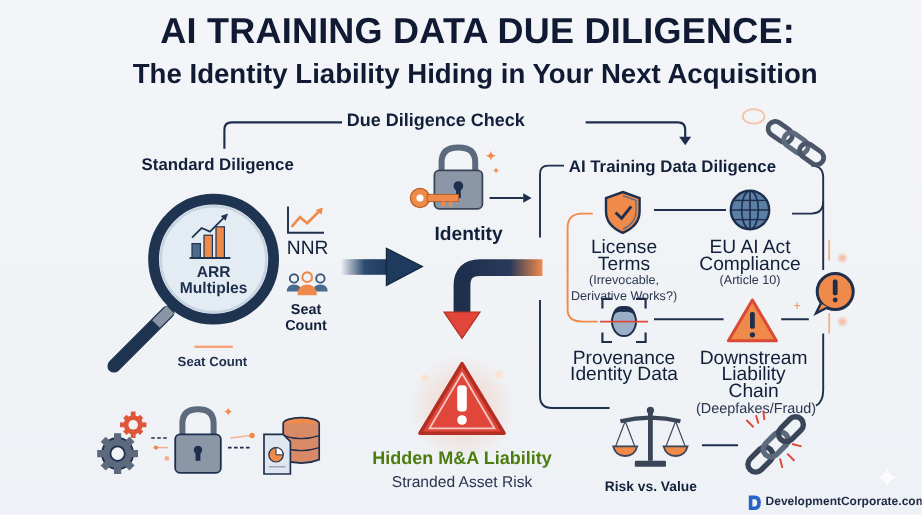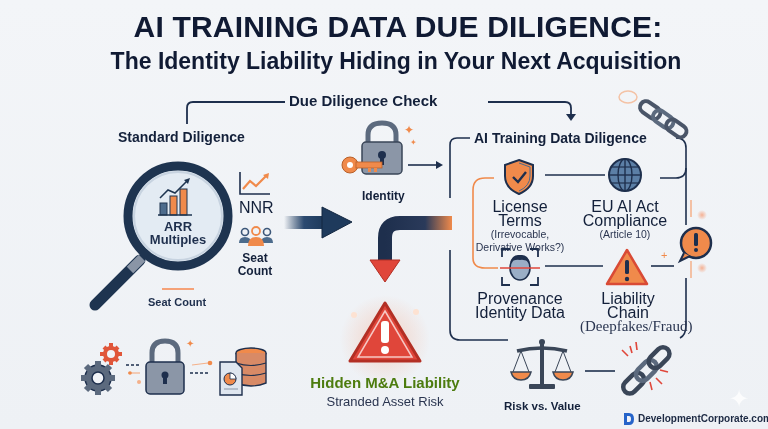--- a/index.html
+++ b/index.html
@@ -138,21 +138,21 @@
   <circle cx="42" cy="37" r="4" fill="#1e2f4d"></circle>
   <rect x="40" y="38" width="4" height="9" fill="#1e2f4d"></rect>
   <circle cx="10" cy="47" r="8" fill="#f08a4b" stroke="#b85f28" stroke-width="1"></circle>
   <circle cx="10" cy="47" r="3" fill="#fff"></circle>
   <rect x="16" y="44" width="26" height="6" fill="#f08a4b" stroke="#b85f28" stroke-width="0.8"></rect>
   <rect x="28" y="50" width="3" height="4" fill="#f08a4b"></rect>
   <rect x="34" y="50" width="3" height="4" fill="#f08a4b"></rect>
   <text x="64" y="16" font-size="12" fill="#f08a4b" font-family="DejaVu Sans, sans-serif">✦</text>
   <text x="70" y="27" font-size="8" fill="#f08a4b" font-family="DejaVu Sans, sans-serif">✦</text>
 </svg>
-<div class="abs node-title" style="left:362px; top:189px; font-weight:600; font-size:12px;">Identity</div>
+<div class="abs node-title" style="left:362px; top:189px; font-weight:600; font-size:16px;">Identity</div>
 
 <div class="abs section-label" style="left:474px; top:130px; font-size:14px;">AI Training Data Diligence</div>
 
 <svg width="34" height="38" style="left:502px; top:158px;">
   <path d="M17 2 L31 7 L31 18 Q31 30 17 36 Q3 30 3 18 L3 7 Z" fill="#f08a4b" stroke="#1e2f4d" stroke-width="2"></path>
   <path d="M17 5 L28 9 L28 18 Q28 28 17 33" fill="none" stroke="#4c6b8c" stroke-width="1"></path>
   <polyline points="11,19 16,24 24,14" stroke="#1e2f4d" stroke-width="2.4" fill="none"></polyline>
 </svg>
 <div class="abs center-text" style="left:470px; top:200px; width:100px;">
   <div class="node-title">License Terms</div>
@@ -187,22 +187,23 @@
   <div class="node-title">Provenance</div>
   <div class="node-title">Identity Data</div>
 </div>
 
 <svg width="44" height="38" style="left:605px; top:248px;">
   <path d="M22 2 L42 36 L2 36 Z" fill="#f08a4b" stroke="#d94a35" stroke-width="2.5" stroke-linejoin="round"></path>
   <rect x="20" y="12" width="4" height="14" rx="1.5" fill="#1e2f4d"></rect>
   <circle cx="22" cy="31" r="2.2" fill="#1e2f4d"></circle>
 </svg>
 <div class="abs center-text" style="left:580px; top:292px; width:96px;">
+  <div class="node-title">Downstream</div>
   <div class="node-title">Liability Chain</div>
-  <div class="node-sub" style="font-size:15px;font-family:Liberation Serif, serif;">(Deepfakes/Fraud)</div>
+  <div class="node-sub" style="font-size:12px;">(Deepfakes/Fraud)</div>
 </div>
 
 <svg width="50" height="90" style="left:674px; top:195px;">
   <line x1="17" y1="5" x2="17" y2="22" stroke="#f4b08a" stroke-width="1.5"></line>
   <line x1="17" y1="83" x2="17" y2="66" stroke="#f4b08a" stroke-width="1.5"></line>
   <circle cx="28" cy="20" r="5" fill="url(#glow)"></circle>
   <circle cx="28" cy="73" r="5" fill="url(#glow)"></circle>
   <circle cx="22" cy="48" r="15" fill="#f08a4b" stroke="#1e2f4d" stroke-width="2.5"></circle>
   <path d="M10 58 L6 66 L16 61" fill="#f08a4b" stroke="#1e2f4d" stroke-width="2"></path>
   <rect x="20" y="38" width="4" height="13" rx="1.5" fill="#1e2f4d"></rect>

